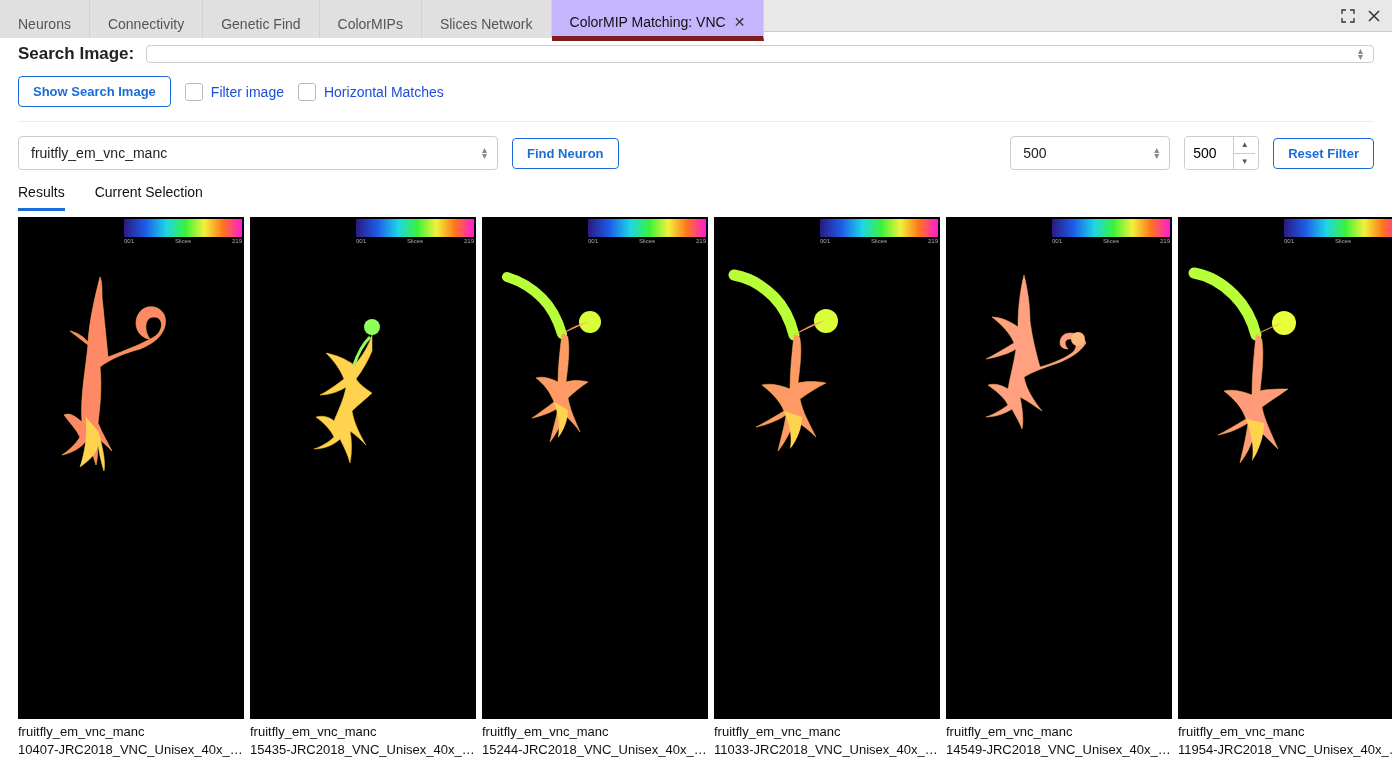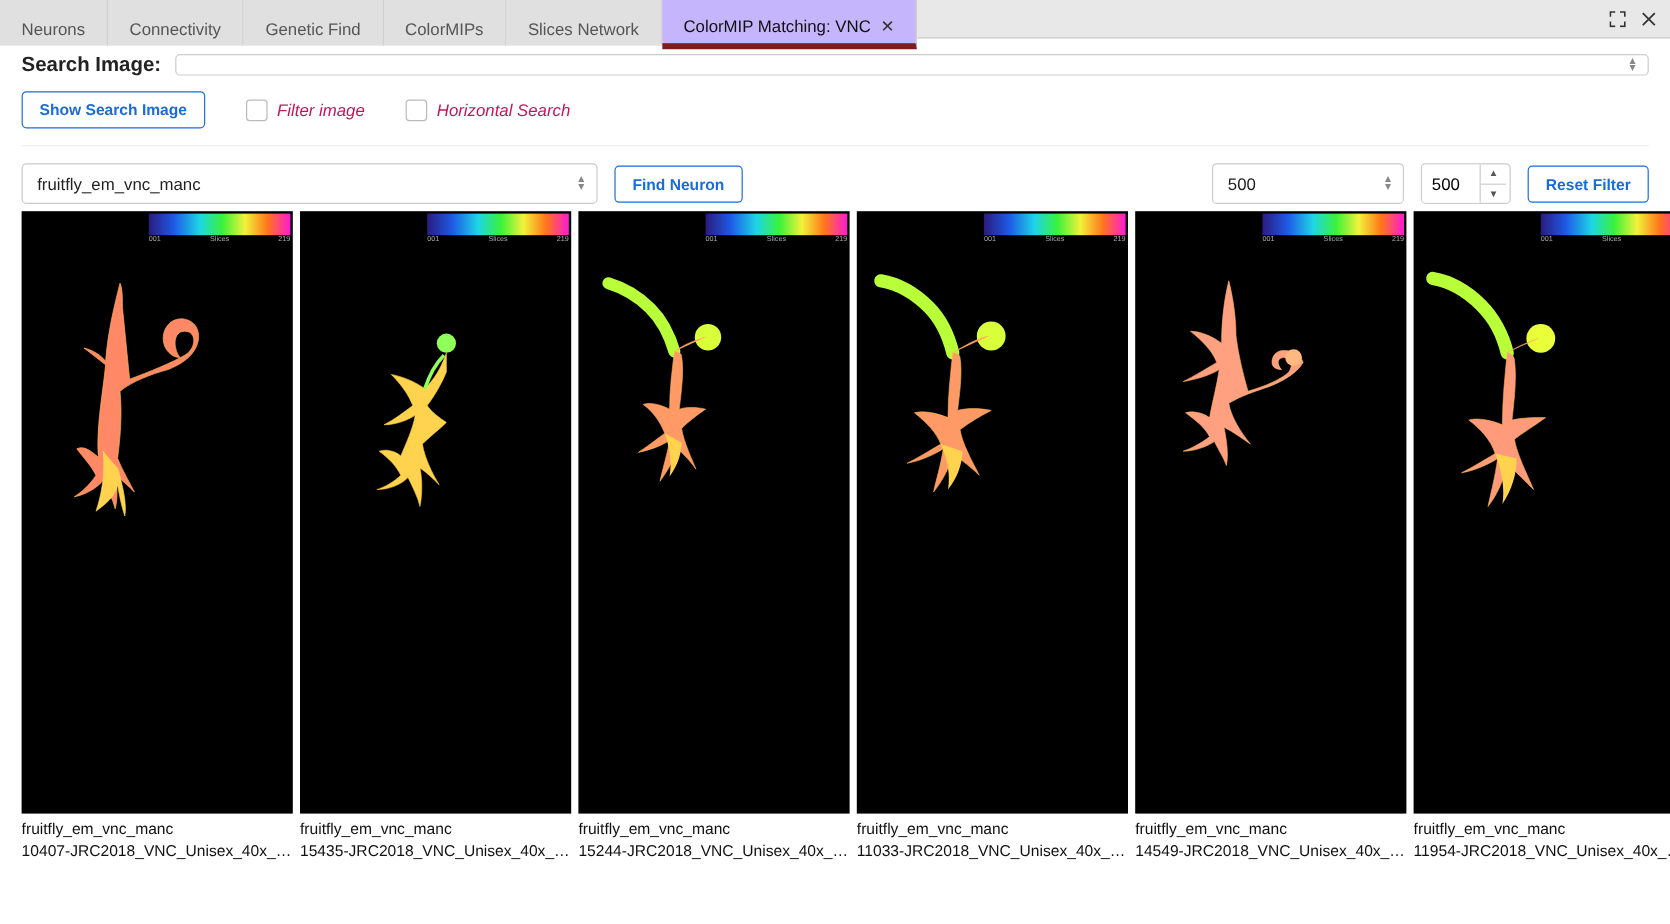--- a/index.html
+++ b/index.html
@@ -70,38 +70,38 @@
   .chevrons {
     position: absolute;
     right: 10px;
     top: 50%;
     transform: translateY(-50%);
     color: #888;
     font-size: 10px;
     line-height: 6px;
     text-align:center;
   }
-  .checkbox-row { display:flex; align-items:center; gap: 34px; padding-bottom: 14px; border-bottom: 1px solid #eee;}
+  .checkbox-row { display:flex; align-items:center; gap: 14px; padding-bottom: 14px; border-bottom: 1px solid #eee;}
   .btn-outline {
     border: 1px solid #1a6dd8;
     color: #1a6dd8;
     background: #fff;
     border-radius: 4px;
     padding: 7px 14px;
     font-size: 13px;
     font-weight: 600;
     cursor: pointer;
   }
   .checkbox {
     width: 18px; height: 18px;
     border: 1px solid #bbb;
     border-radius: 3px;
     display:inline-block;
   }
-  .check-item{ display:flex; align-items:center; gap:8px; font-size:14px; color:#be185d;font-style:italic;}
+  .check-item{ display:flex; align-items:center; gap:8px; font-size:14px; color:#1d4ed8;}
   .controls-row {
     display:flex; align-items:center; gap: 14px; padding-top: 14px;
   }
   .dataset-select{
     width: 480px;
     border:1px solid #ccc; border-radius:4px;
     padding: 8px 28px 8px 12px; font-size:14px;
     position:relative; background:#fff;
   }
   .spacer{ flex:1; }
@@ -201,21 +201,21 @@
   </div>
 
   <div class="checkbox-row">
     <button class="btn-outline">Show Search Image</button>
     <div class="check-item">
       <span class="checkbox"></span>
       <span>Filter image</span>
     </div>
     <div class="check-item">
       <span class="checkbox"></span>
-      <span>Horizontal Search</span>
+      <span>Horizontal Matches</span>
     </div>
   </div>
 
   <div class="controls-row">
     <div class="dataset-select">
       <span>fruitfly_em_vnc_manc</span>
       <span class="chevrons">▴<br>▾</span>
     </div>
     <button class="btn-outline">Find Neuron</button>
     <div class="spacer"></div>
@@ -226,20 +226,24 @@
     <div class="spinner">
       <input value="500" style="">
       <div class="arrows">
         <div>▲</div>
         <div>▼</div>
       </div>
     </div>
     <button class="btn-outline">Reset Filter</button>
   </div>
 
+  <div class="sub-tabs">
+    <div class="sub-tab active">Results</div>
+    <div class="sub-tab">Current Selection</div>
+  </div>
 
   <div class="results-grid">
 
     <div class="result-card">
       <div class="thumb">
         <div class="colorbar"></div>
         <div class="colorbar-labels">
             <span>001</span>
             <span>Slices</span>
             <span>219</span>

